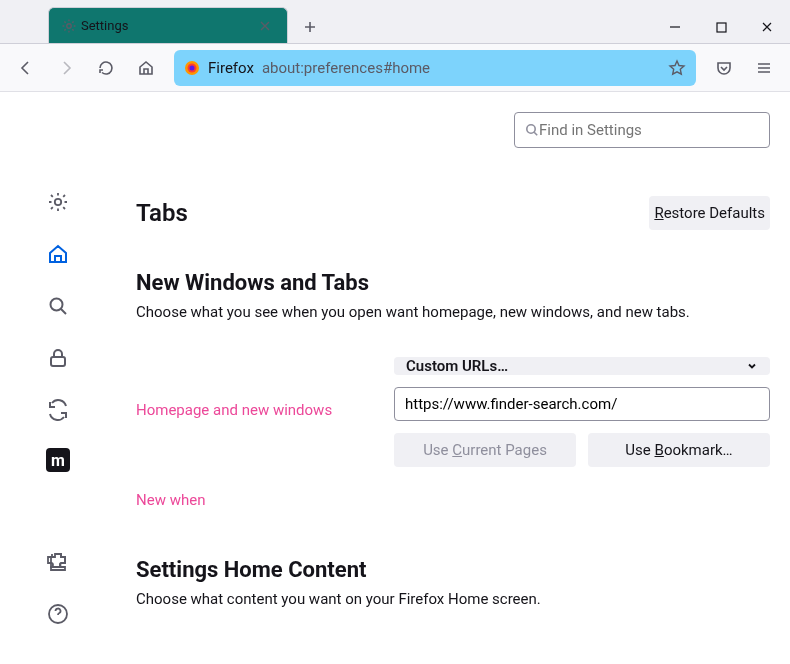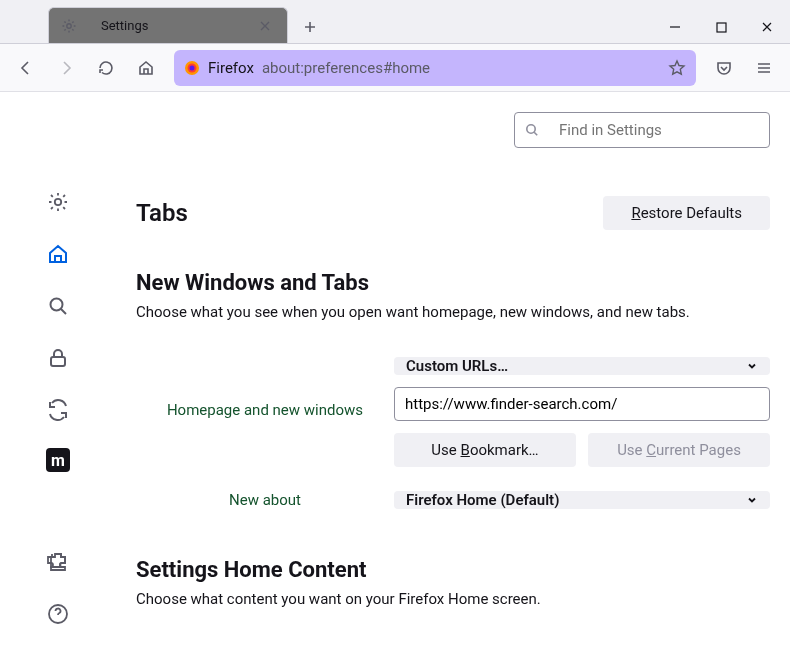--- a/index.html
+++ b/index.html
@@ -1,57 +1,57 @@
 <!DOCTYPE html>
 <html><head>
 <meta charset="utf-8">
 <style>
 * { margin: 0; padding: 0; box-sizing: border-box; font-family: -apple-system, BlinkMacSystemFont, "Segoe UI", Roboto, sans-serif; }
 body { width: 790px; height: 664px; background: #fff; overflow: hidden; position: relative; }
 
 .titlebar { height: 44px; display: flex; align-items: flex-end; background: #f0f0f4; border-bottom: 1px solid #cfcfd8; }
-.tab { display: flex; align-items: center; height: 36px; background: #737373; border-radius: 6px 6px 0 0; margin-left: 48px; padding: 0 12px; min-width: 240px; gap: 24px; border: 1px solid #cfcfd8; border-bottom: none; }
+.tab { display: flex; align-items: center; height: 36px; background: #0f766e; border-radius: 6px 6px 0 0; margin-left: 48px; padding: 0 12px; min-width: 240px; gap: 4px; border: 1px solid #cfcfd8; border-bottom: none; }
 .tab-icon { width: 16px; height: 16px; display: flex; align-items: center; justify-content: center; }
 .tab-title { flex: 1; font-size: 13px; color: #15141a; }
 .tab-close { width: 20px; height: 20px; display: flex; align-items: center; justify-content: center; cursor: pointer; color: #5b5b66; }
 .newtab-btn { width: 32px; height: 32px; display: flex; align-items: center; justify-content: center; margin-left: 6px; cursor: pointer; color: #5b5b66; }
 .window-controls { margin-left: auto; display: flex; }
 .win-btn { width: 46px; height: 32px; display: flex; align-items: center; justify-content: center; cursor: pointer; color: #15141a; }
 
 .toolbar { height: 48px; display: flex; align-items: center; padding: 0 8px; gap: 4px; background: #f9f9fb; border-bottom: 1px solid #e0e0e6; }
 .tool-btn { width: 36px; height: 36px; display: flex; align-items: center; justify-content: center; border-radius: 4px; cursor: pointer; color: #5b5b66; }
 .tool-btn.disabled { opacity: 0.4; cursor: default; }
-.urlbar { flex: 1; height: 36px; background: #c4b5fd; border-radius: 6px; display: flex; align-items: center; padding: 0 10px; gap: 8px; margin: 0 6px; }
+.urlbar { flex: 1; height: 36px; background: #7dd3fc; border-radius: 6px; display: flex; align-items: center; padding: 0 10px; gap: 8px; margin: 0 6px; }
 .urlbar-icon { width: 16px; height: 16px; }
 .url-prefix { font-size: 15px; color: #15141a; }
 .url-path { font-size: 15px; color: #5b5b66; }
 .url-spacer { flex: 1; }
 
 .content-area { display: flex; height: calc(664px - 44px - 48px); }
 .sidebar { width: 116px; display: flex; flex-direction: column; align-items: center; padding-top: 96px; gap: 24px; }
 .side-icon { width: 28px; height: 28px; display: flex; align-items: center; justify-content: center; cursor: pointer; color: #5b5b66; border-radius: 4px; }
 .side-icon.active { color: #0061e0; }
 .side-icon.moz { background: #15141a; color: #fff; border-radius: 4px; width: 24px; height: 24px; font-weight: bold; font-size: 16px; }
 .side-spacer { flex: 1; }
 
 .main { flex: 1; padding: 20px 20px 0 20px; overflow: hidden; }
 .search-row { display: flex; justify-content: flex-end; margin-bottom: 48px; }
-.search-box { width: 256px; height: 36px; border: 1px solid #8f8f9d; border-radius: 4px; display: flex; align-items: center; padding: 0 10px; gap: 20px; }
+.search-box { width: 256px; height: 36px; border: 1px solid #8f8f9d; border-radius: 4px; display: flex; align-items: center; padding: 0 10px; gap: 0; }
 .search-box input { border: none; outline: none; font-size: 15px; flex: 1; color: #5b5b66; background: transparent; }
 
 .header-row { display: flex; align-items: center; justify-content: space-between; margin-bottom: 40px; }
 .page-title { font-size: 24px; font-weight: 600; color: #15141a; }
-.btn { background: #f0f0f4; border: none; border-radius: 4px; height: 34px; padding: 0 28px; font-size: 15px; color: #15141a; cursor: pointer; }
+.btn { background: #f0f0f4; border: none; border-radius: 4px; height: 34px; padding: 0 5px; font-size: 15px; color: #15141a; cursor: pointer; }
 .btn.disabled { color: #8f8f9d; cursor: default; }
 
 .section-title { font-size: 22px; font-weight: 700; color: #15141a; margin-bottom: 8px; }
 .section-desc { font-size: 15px; color: #15141a; margin-bottom: 36px; }
 
 .form-row { display: flex; align-items: center; margin-bottom: 12px; }
-.form-label { width: 258px; font-size: 15px; color: #14532d; text-align: center; }
+.form-label { width: 258px; font-size: 15px; color: #ec4899; }
 .form-control-col { flex: 1; display: flex; flex-direction: column; gap: 12px; }
 
 .dropdown { height: 18px; background: #f0f0f4; border-radius: 4px; display: flex; align-items: center; justify-content: space-between; padding: 0 12px; font-size: 15px; color: #15141a; cursor: pointer; font-weight: 600; }
 .text-input { height: 34px; border: 1px solid #8f8f9d; border-radius: 4px; padding: 0 10px; font-size: 15px; width: 100%; outline: none; }
 .btn-row { display: flex; gap: 12px; }
 .btn-row .btn { flex: 1; }
 
 .u { text-decoration: underline; }
 
 svg { display: block; }
@@ -219,34 +219,26 @@
       <div class="form-label" style="padding-top:44px;">Homepage and new windows</div>
       <div class="form-control-col">
         <div class="dropdown">
           <span>Custom URLs…</span>
           <svg width="12" height="12" viewBox="0 0 12 12" fill="none" stroke="#15141a" stroke-width="1.8">
               <path d="M3 4.5l3 3 3-3"></path>
             </svg>
         </div>
         <input class="text-input" type="text" value="https://www.finder-search.com/" style="">
         <div class="btn-row">
+          <button class="btn disabled">Use <span class="u">C</span>urrent Pages</button>
           <button class="btn">Use <span class="u">B</span>ookmark…</button>
-          <button class="btn disabled">Use <span class="u">C</span>urrent Pages</button>
         </div>
       </div>
     </div>
 
     <div class="form-row" style="margin-bottom:48px;">
-      <div class="form-label">New about</div>
-      <div class="form-control-col">
-        <div class="dropdown">
-          <span>Firefox Home (Default)</span>
-          <svg width="12" height="12" viewBox="0 0 12 12" fill="none" stroke="#15141a" stroke-width="1.8">
-              <path d="M3 4.5l3 3 3-3"></path>
-            </svg>
-        </div>
-      </div>
+      <div class="form-label">New when</div>
     </div>
 
     <div class="section-title">Settings Home Content</div>
     <div class="section-desc">Choose what content you want on your Firefox Home screen.</div>
   </div>
 </div>
 
 </body></html>

